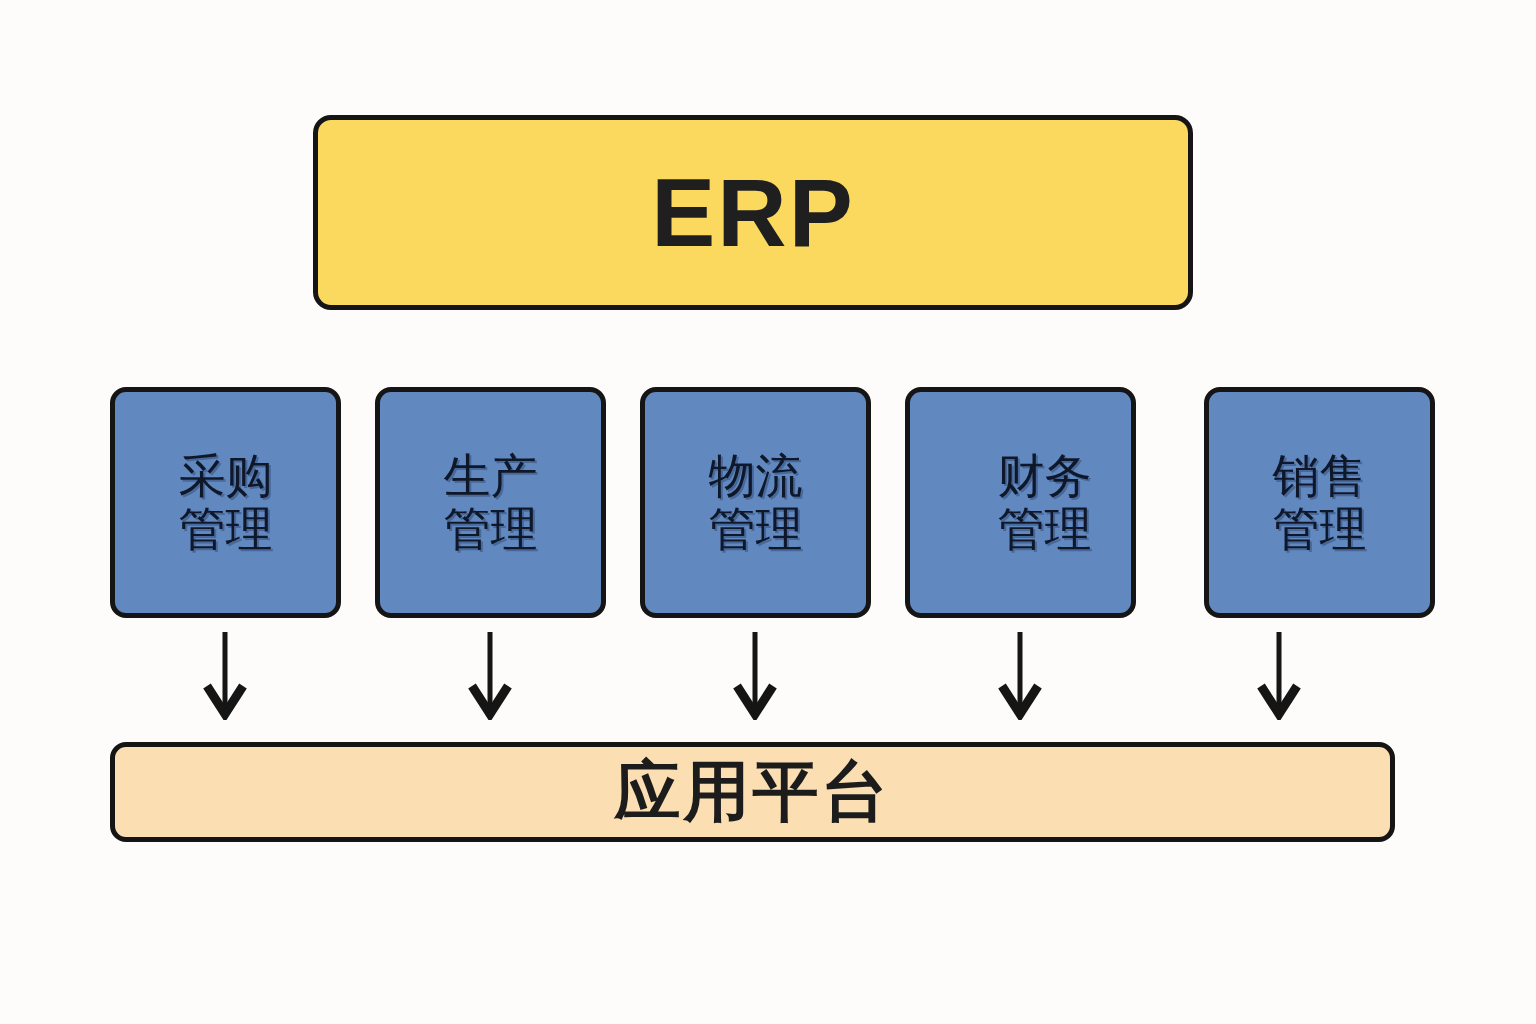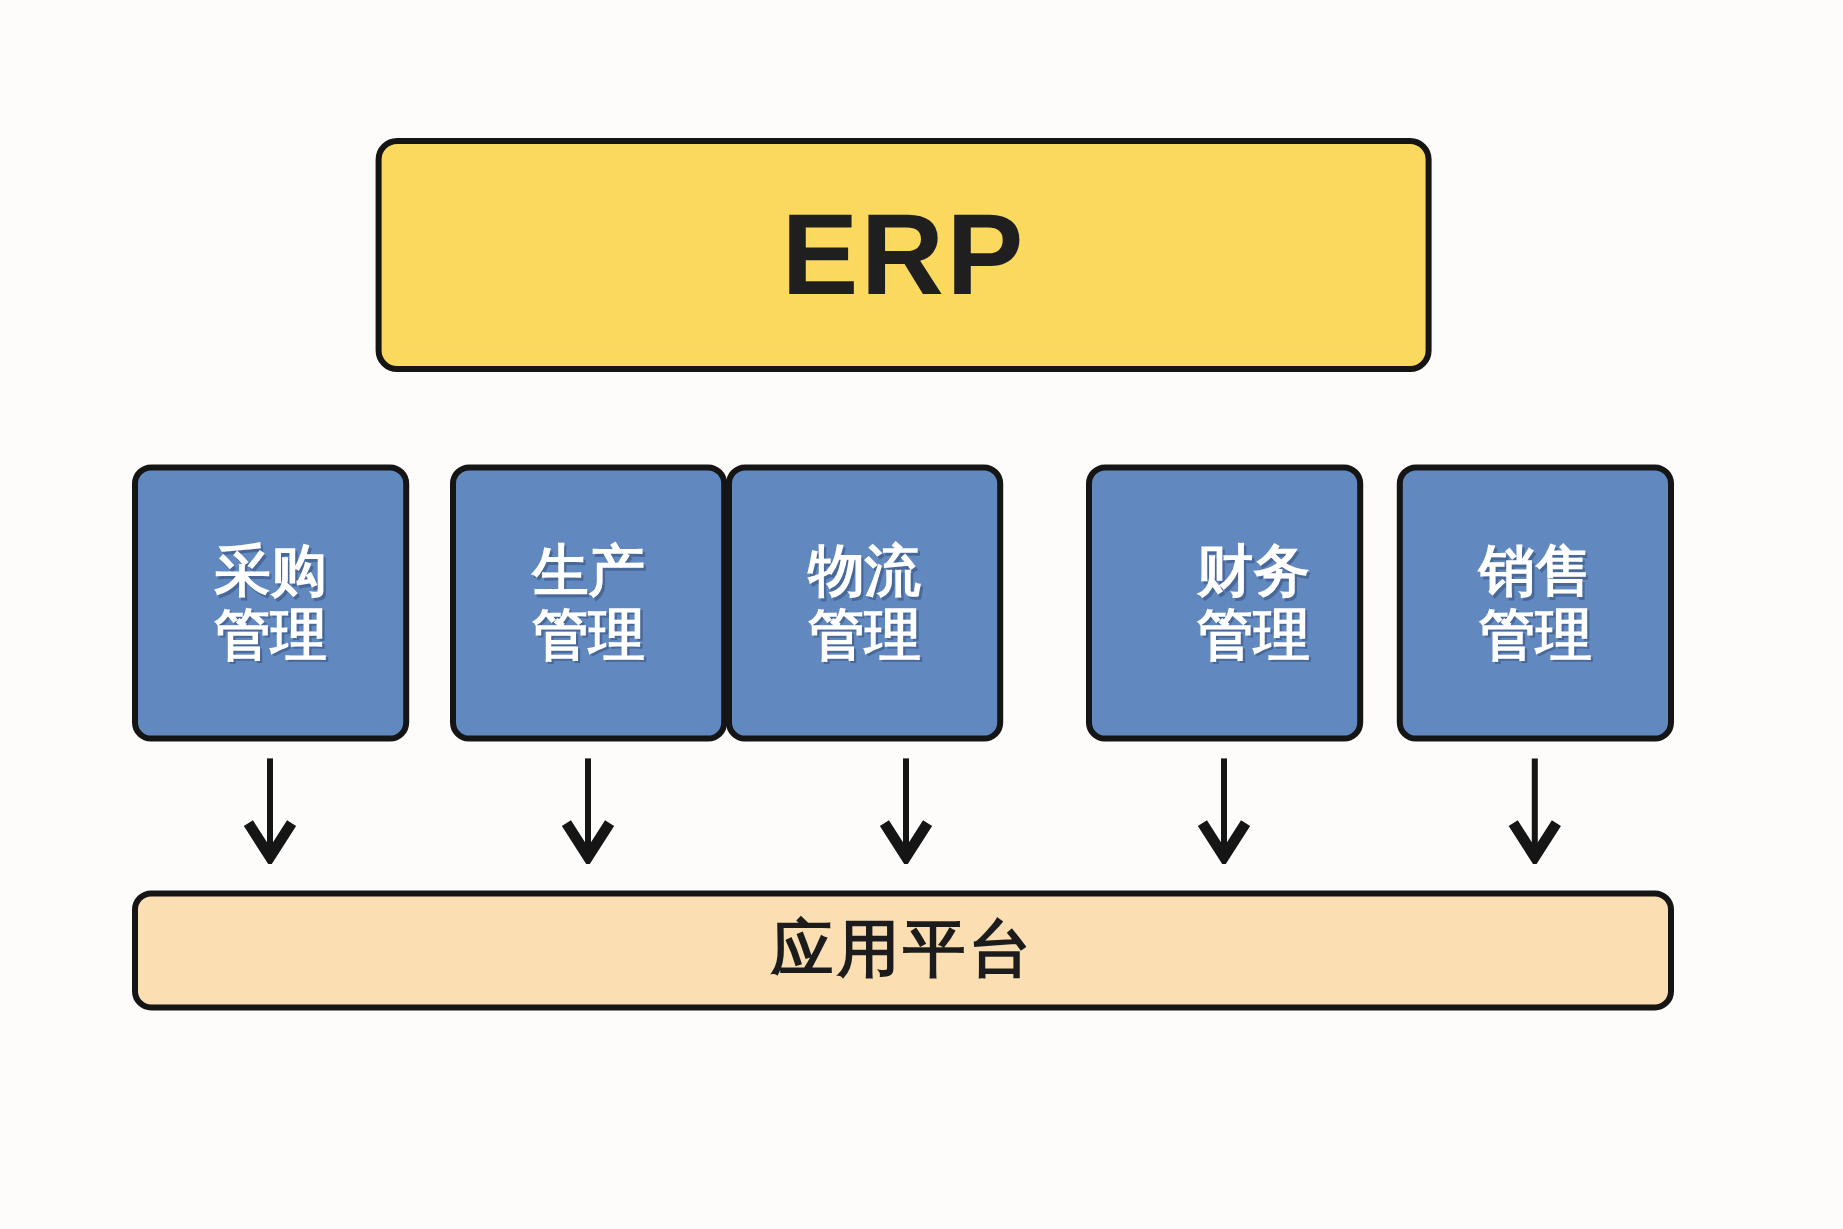--- a/index.html
+++ b/index.html
@@ -53,31 +53,31 @@
   
   .module-box {
     top: 355px;
     width: 231px;
     height: 231px;
     background: #6189c0;
     border-radius: 16px;
   }
   .module-label {
     font-size: 47px;
-    font-weight: 700;
-    color: #ffffff;
+    font-weight: 400;
+    color: #0f172a;
     text-shadow: 2px 2px 0 rgba(40,65,105,0.45);
     white-space: pre-line;
     line-height: 1.12;
   }
   .m1 { left: 110px; }
   .m2 { left: 375px; text-align: right; }
-  .m3 { left: 605px; }
+  .m3 { left: 640px; }
   .m4 { left: 905px; padding-left: 48px; }
-  .m5 { left: 1164px; }
+  .m5 { left: 1204px; }
 
   
   .arrow {
     position: absolute;
     width: 60px;
     height: 90px;
     top: 598px;
   }
   .a1 { left: 195px; }
   .a2 { left: 460px; }
@@ -88,21 +88,21 @@
   
   .layer-bar {
     left: 110px;
     width: 1285px;
     background: #fbdfb3;
     border-radius: 16px;
   }
   .bar-platform { top: 710px; height: 100px; }
   .bar-database { top: 838px; height: 100px; }
   .layer-label {
-    font-size: 52px;
+    font-size: 66px;
     font-weight: 700;
     color: #1c1c1c;
     letter-spacing: 3px;
   }
 </style>
 </head>
 <body>
 
 <div id="diagram-canvas">
 

